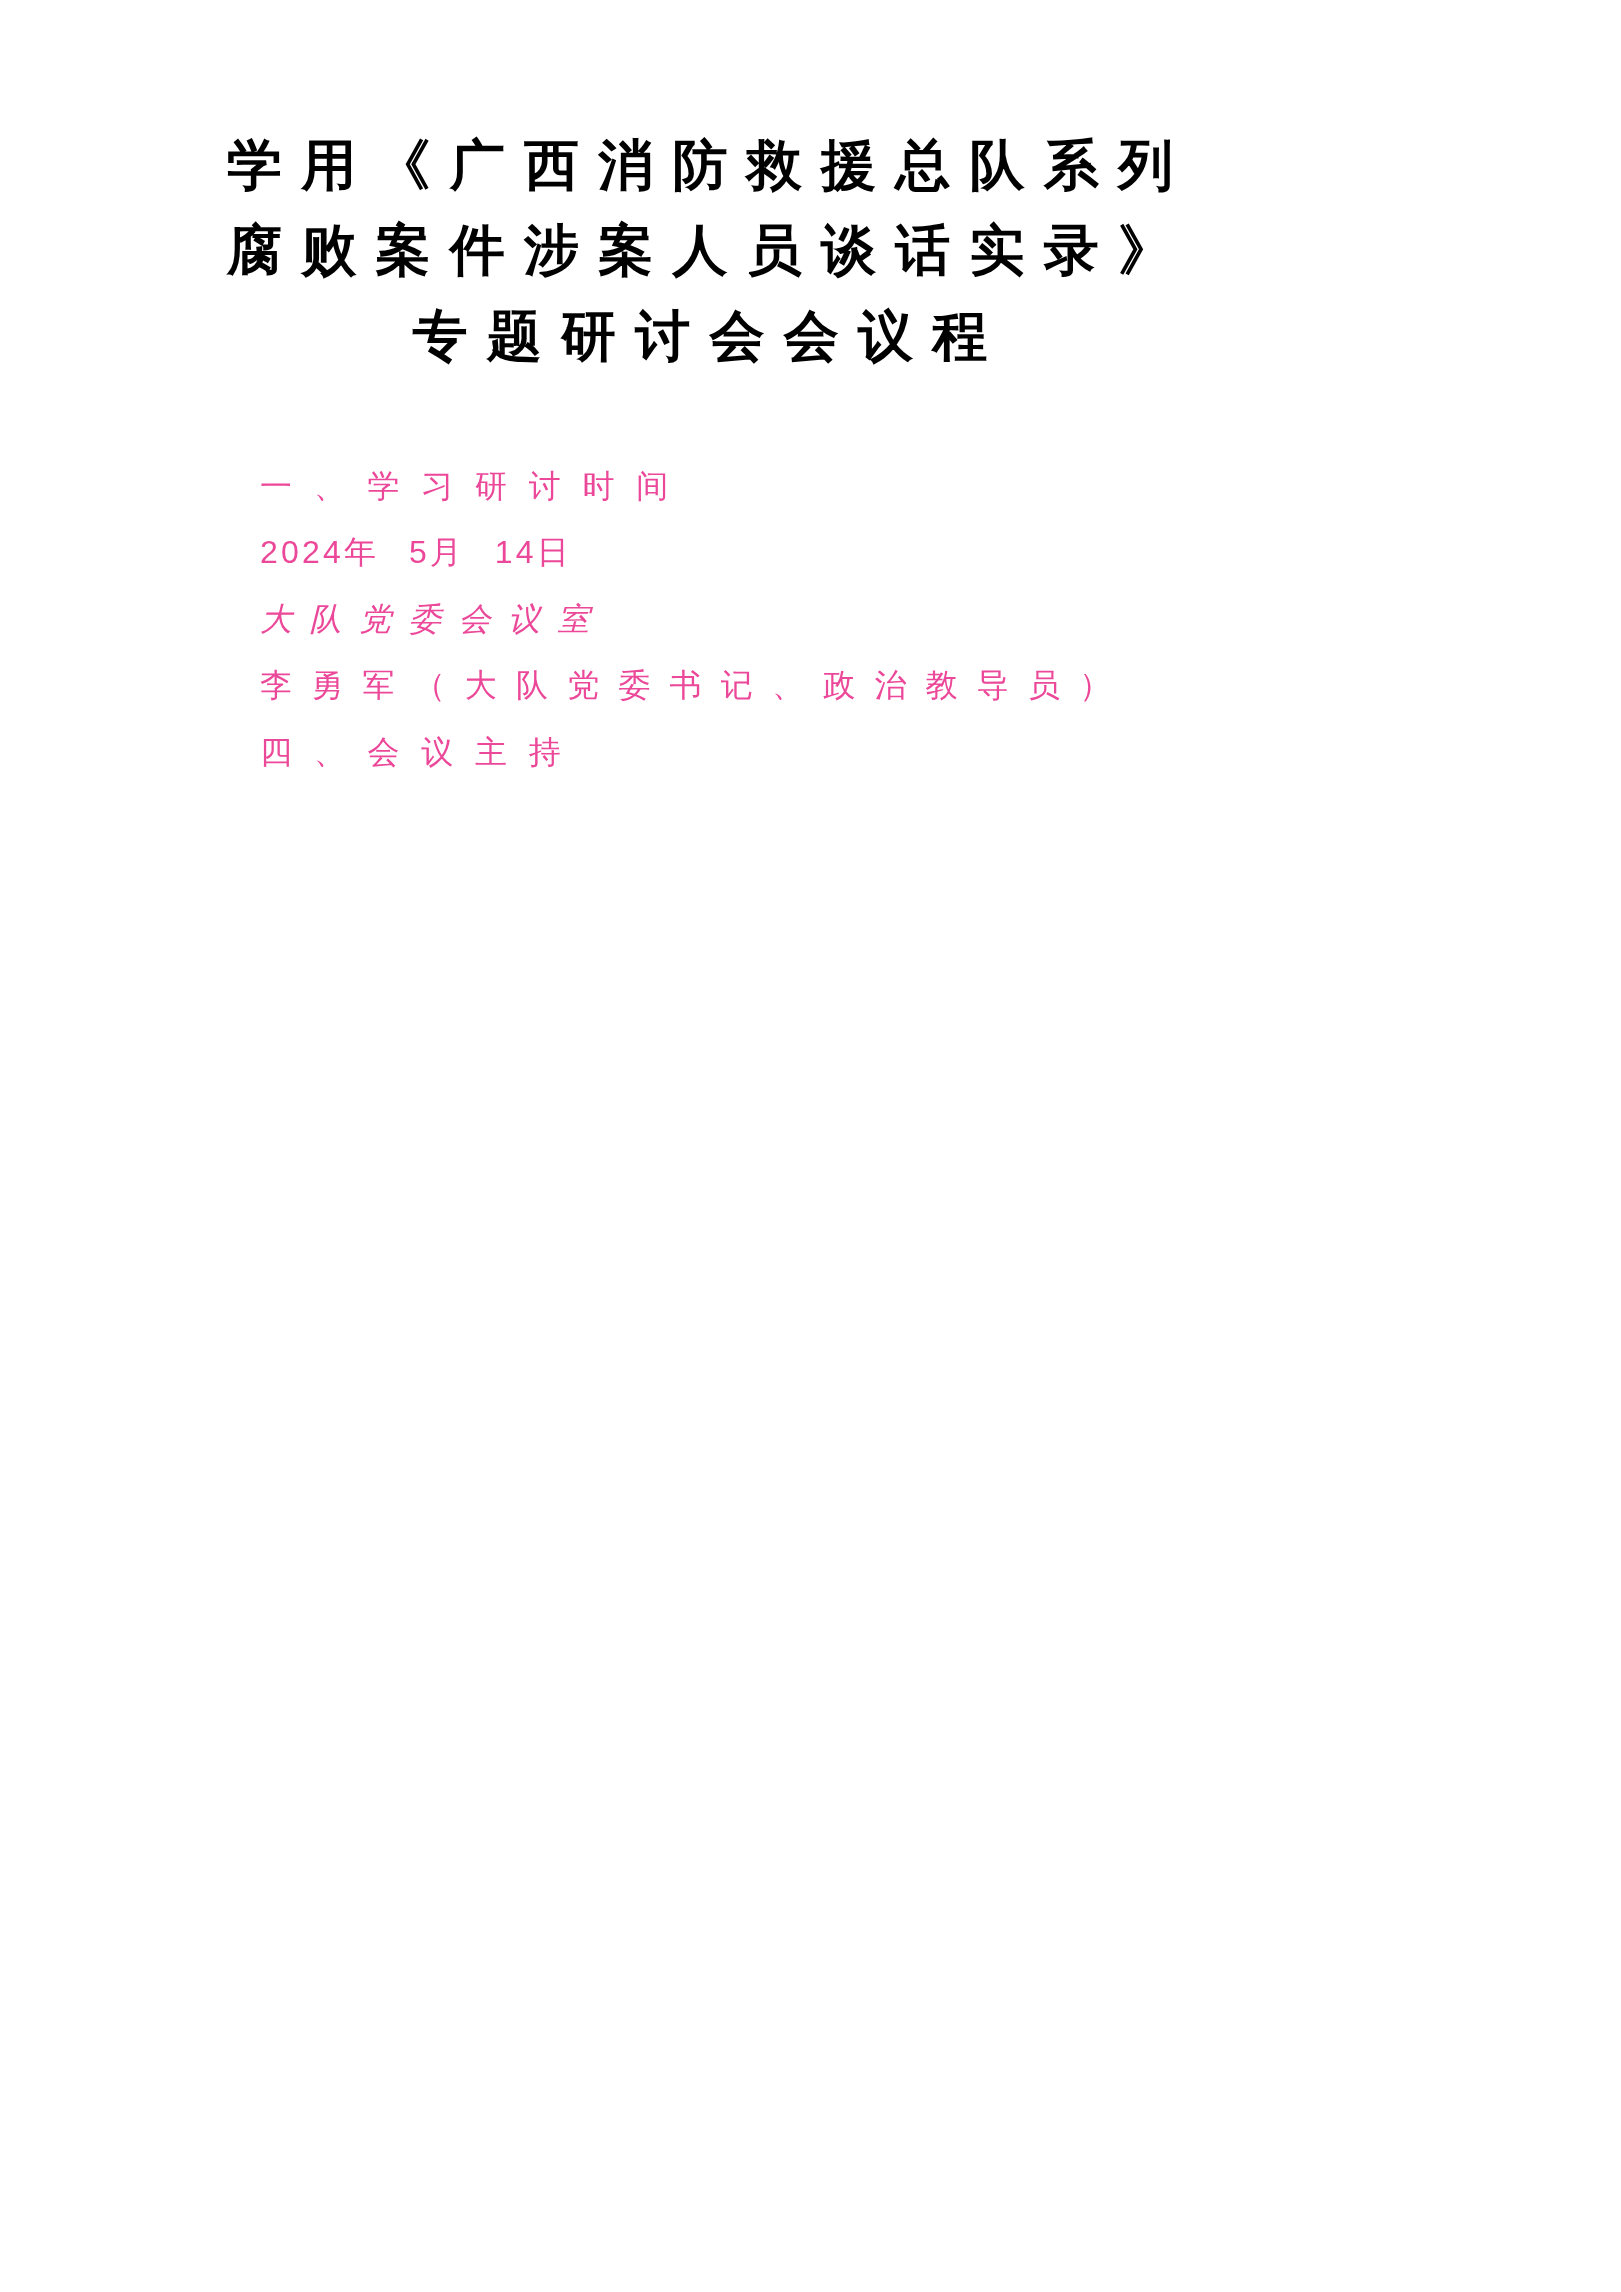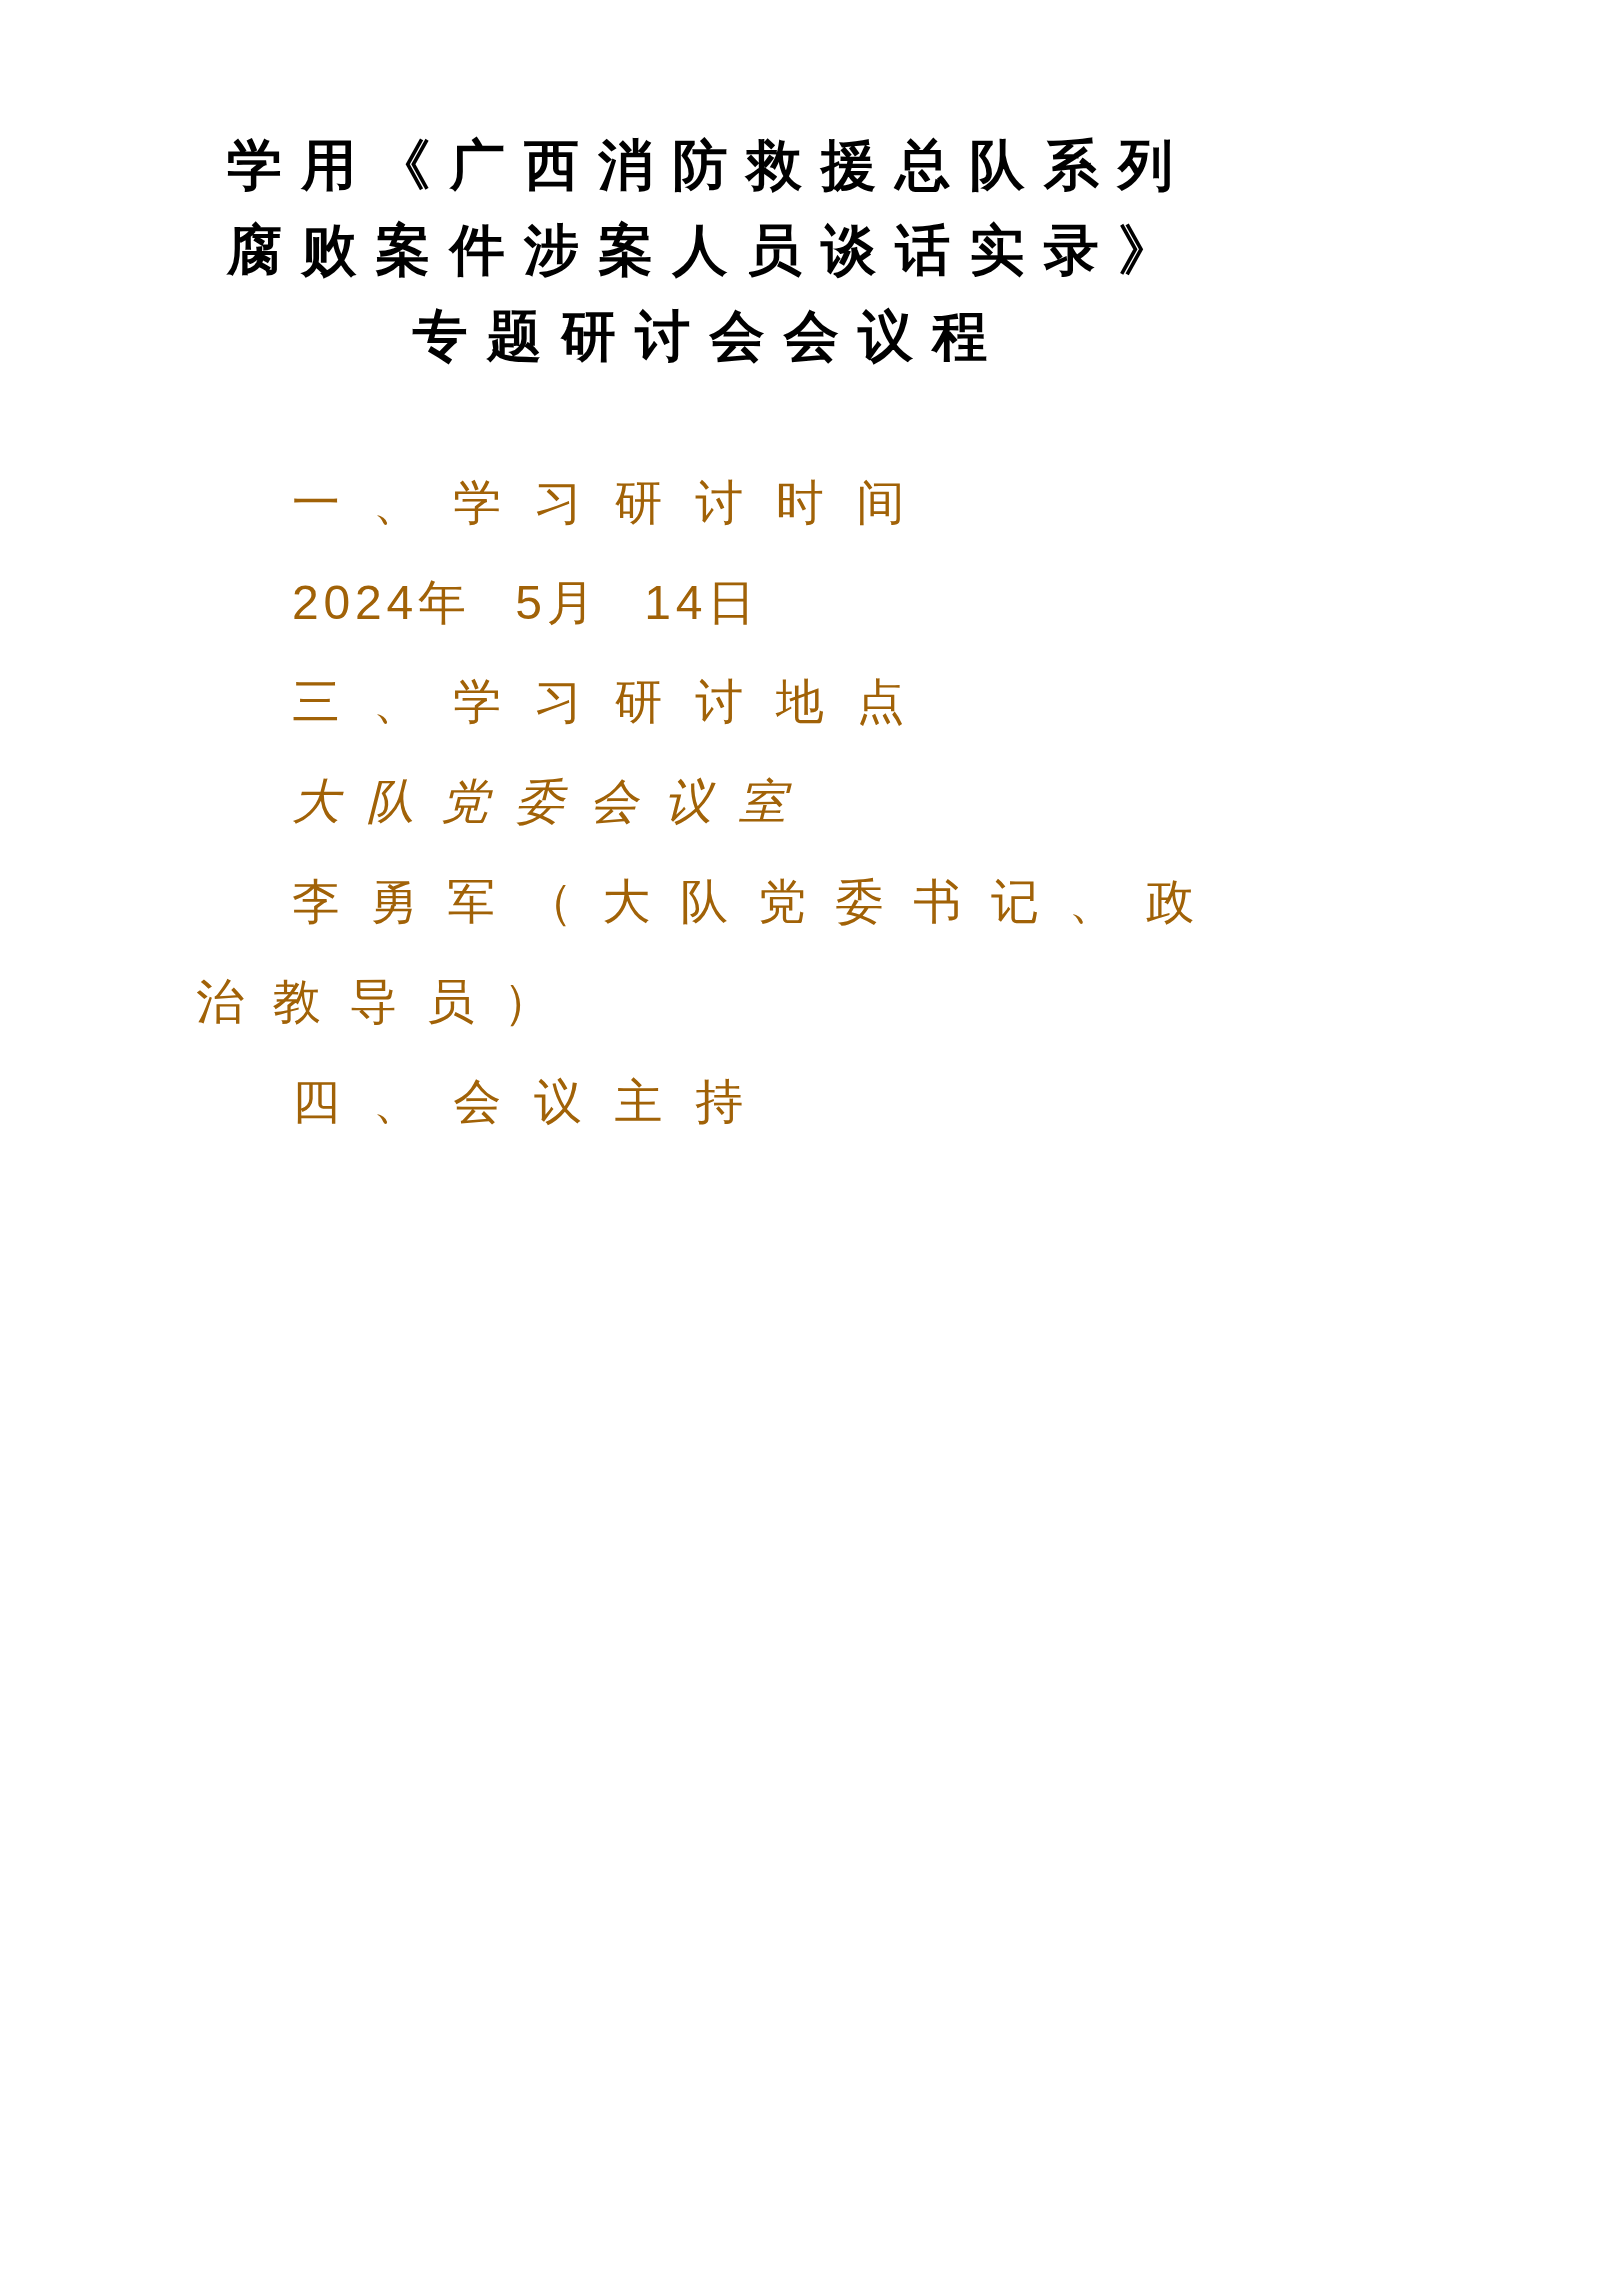--- a/index.html
+++ b/index.html
@@ -20,23 +20,23 @@
   .doc-title {
     margin: 0 0 74px 0;
     font-size: 55px;
     font-weight: bold;
     line-height: 1.55;
     text-align: center;
     letter-spacing: 0.35em;
   }
   .para {
     margin: 0;
-    font-size: 48px;
+    font-size: 32px;
     line-height: 2.08;
-    color: #a16207;
+    color: #ec4899;
   }
   .para.heading {
     text-indent: 2em;
     letter-spacing: 0.68em;
   }
   .para.date {
     text-indent: 2em;
     letter-spacing: 0.10em;
     word-spacing: 0.55em;
   }
@@ -58,21 +58,20 @@
 <div class="page">
 
   <h1 class="doc-title">学用《广西消防救援总队系列腐败案件涉案人员谈话实录》专题研讨会会议程</h1>
 
   <p class="para heading">一、学习研讨时间</p>
 
   <p class="para date">2024年 5月 14日</p>
 
 
 
-  <p class="para heading">三、学习研讨地点</p>
 
   <p class="para plain">大队党委会议室</p>
 
   <p class="para body-just">李勇军（大队党委书记、政治教导员）</p>
 
   <p class="para heading">四、会议主持</p>
 
 </div>
 
 

